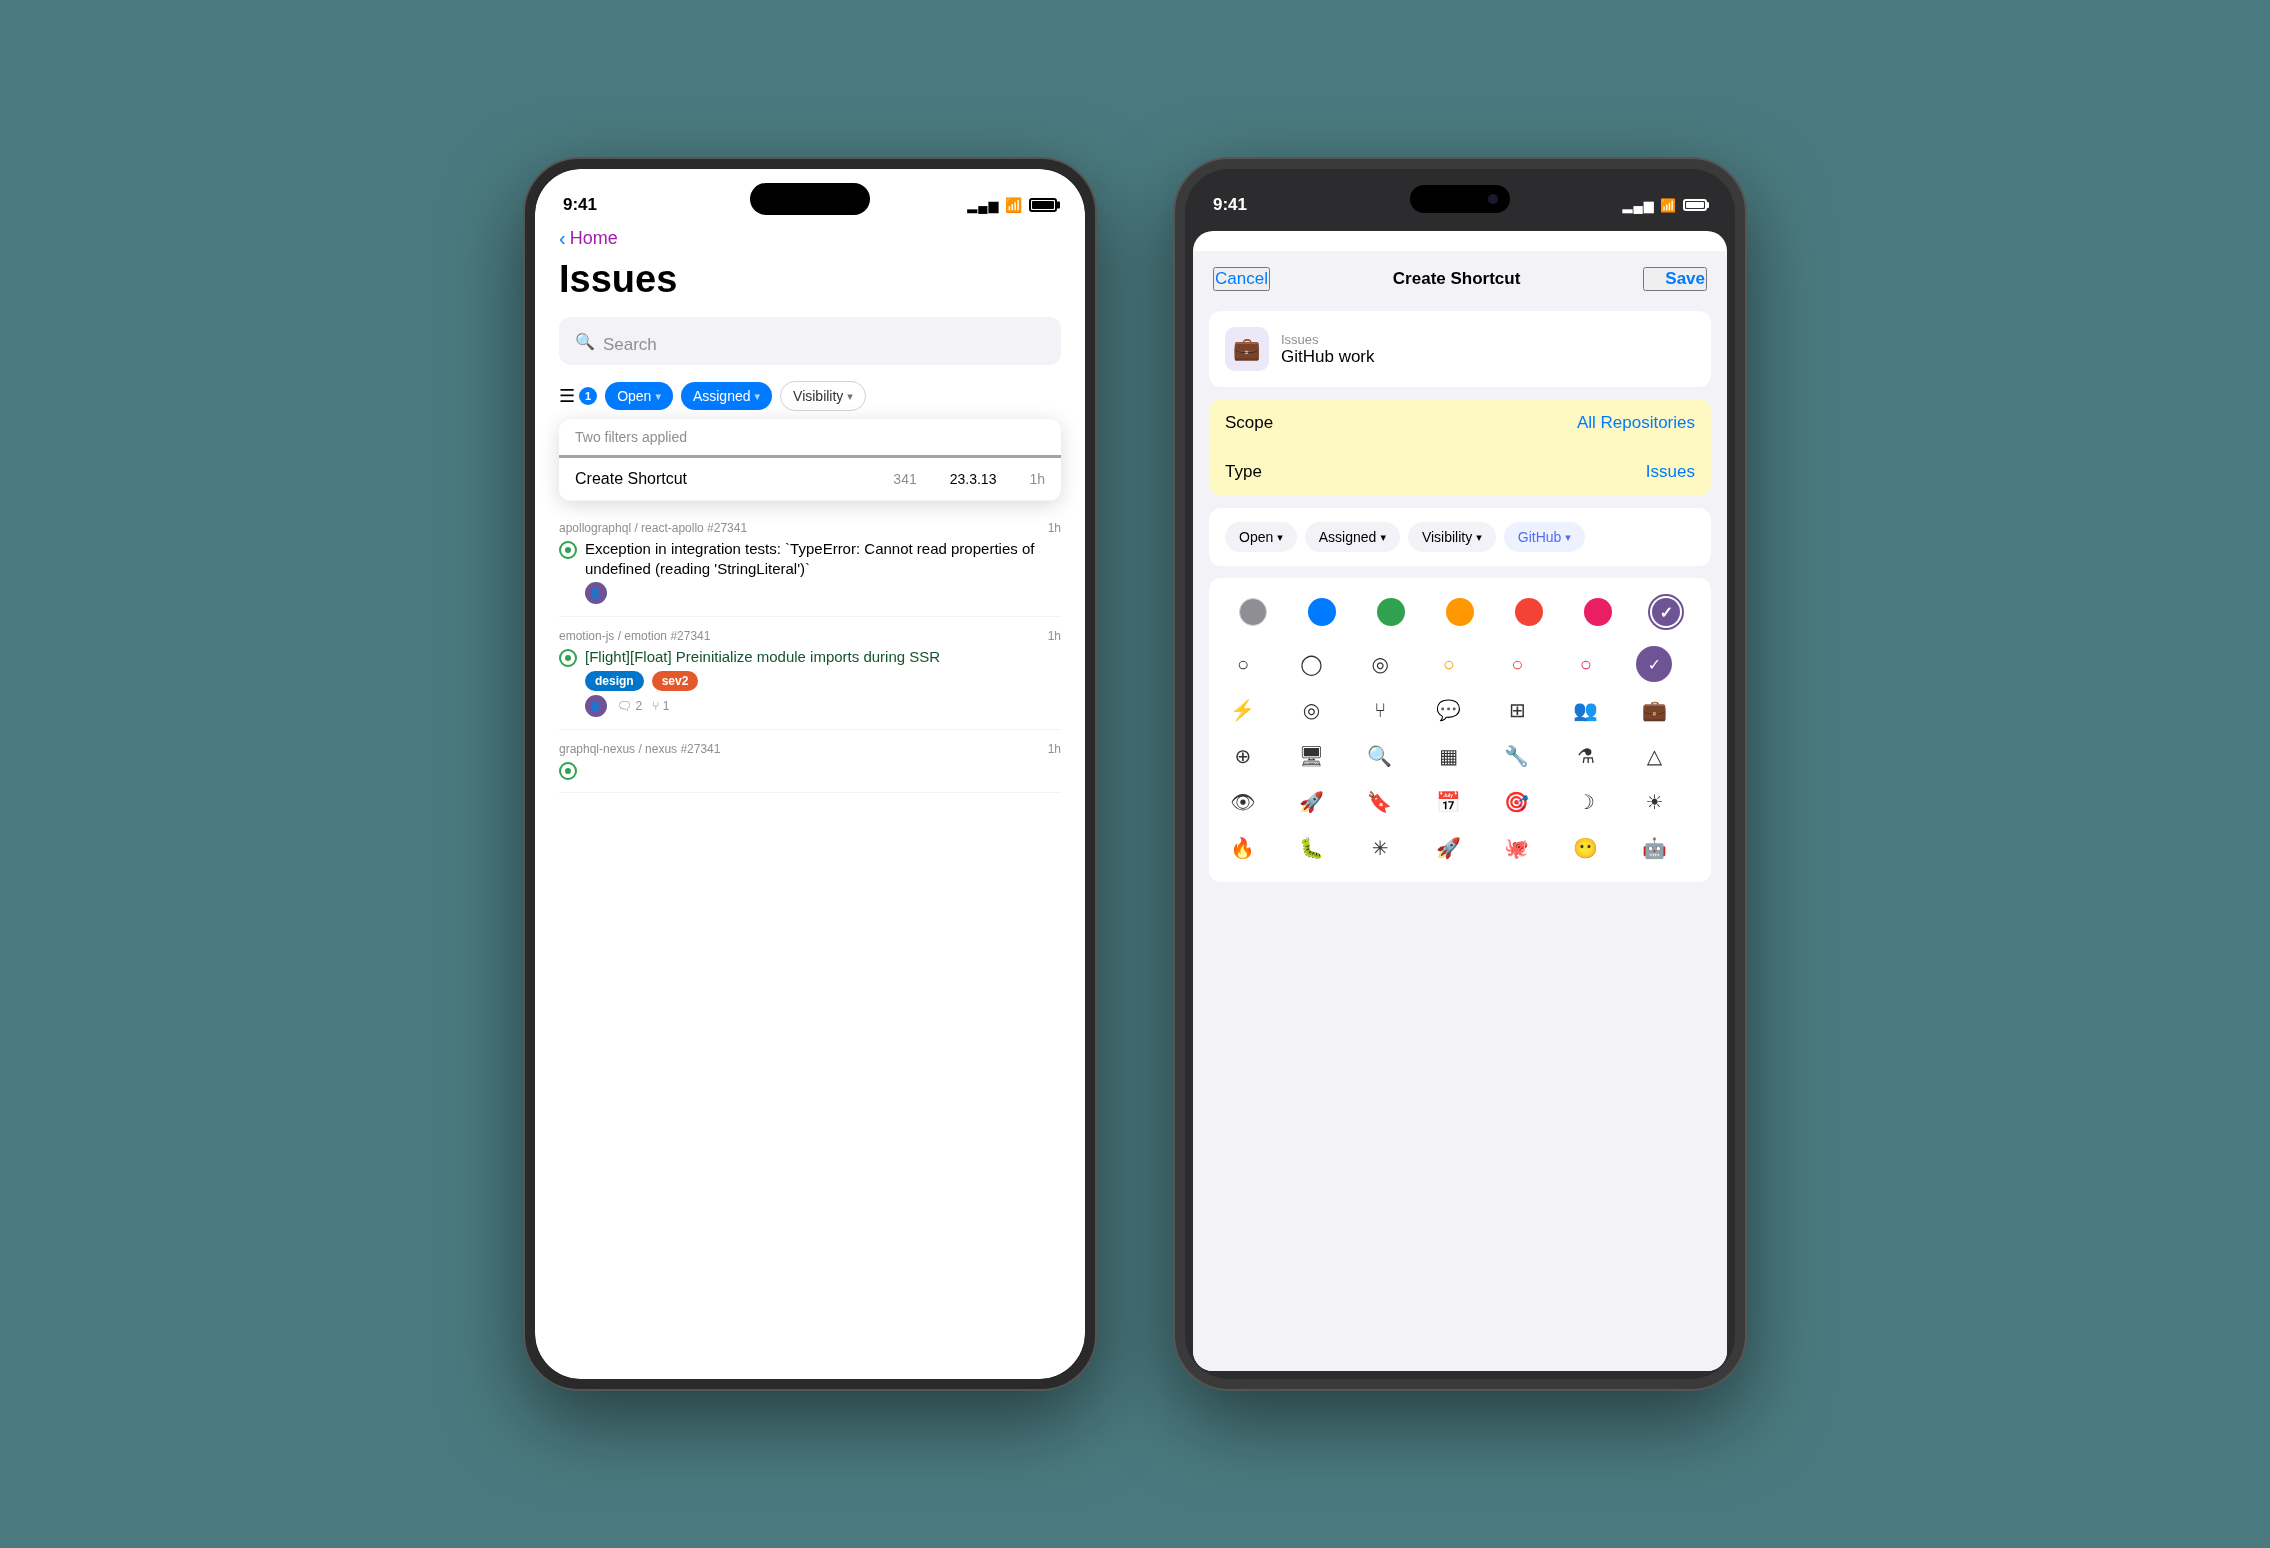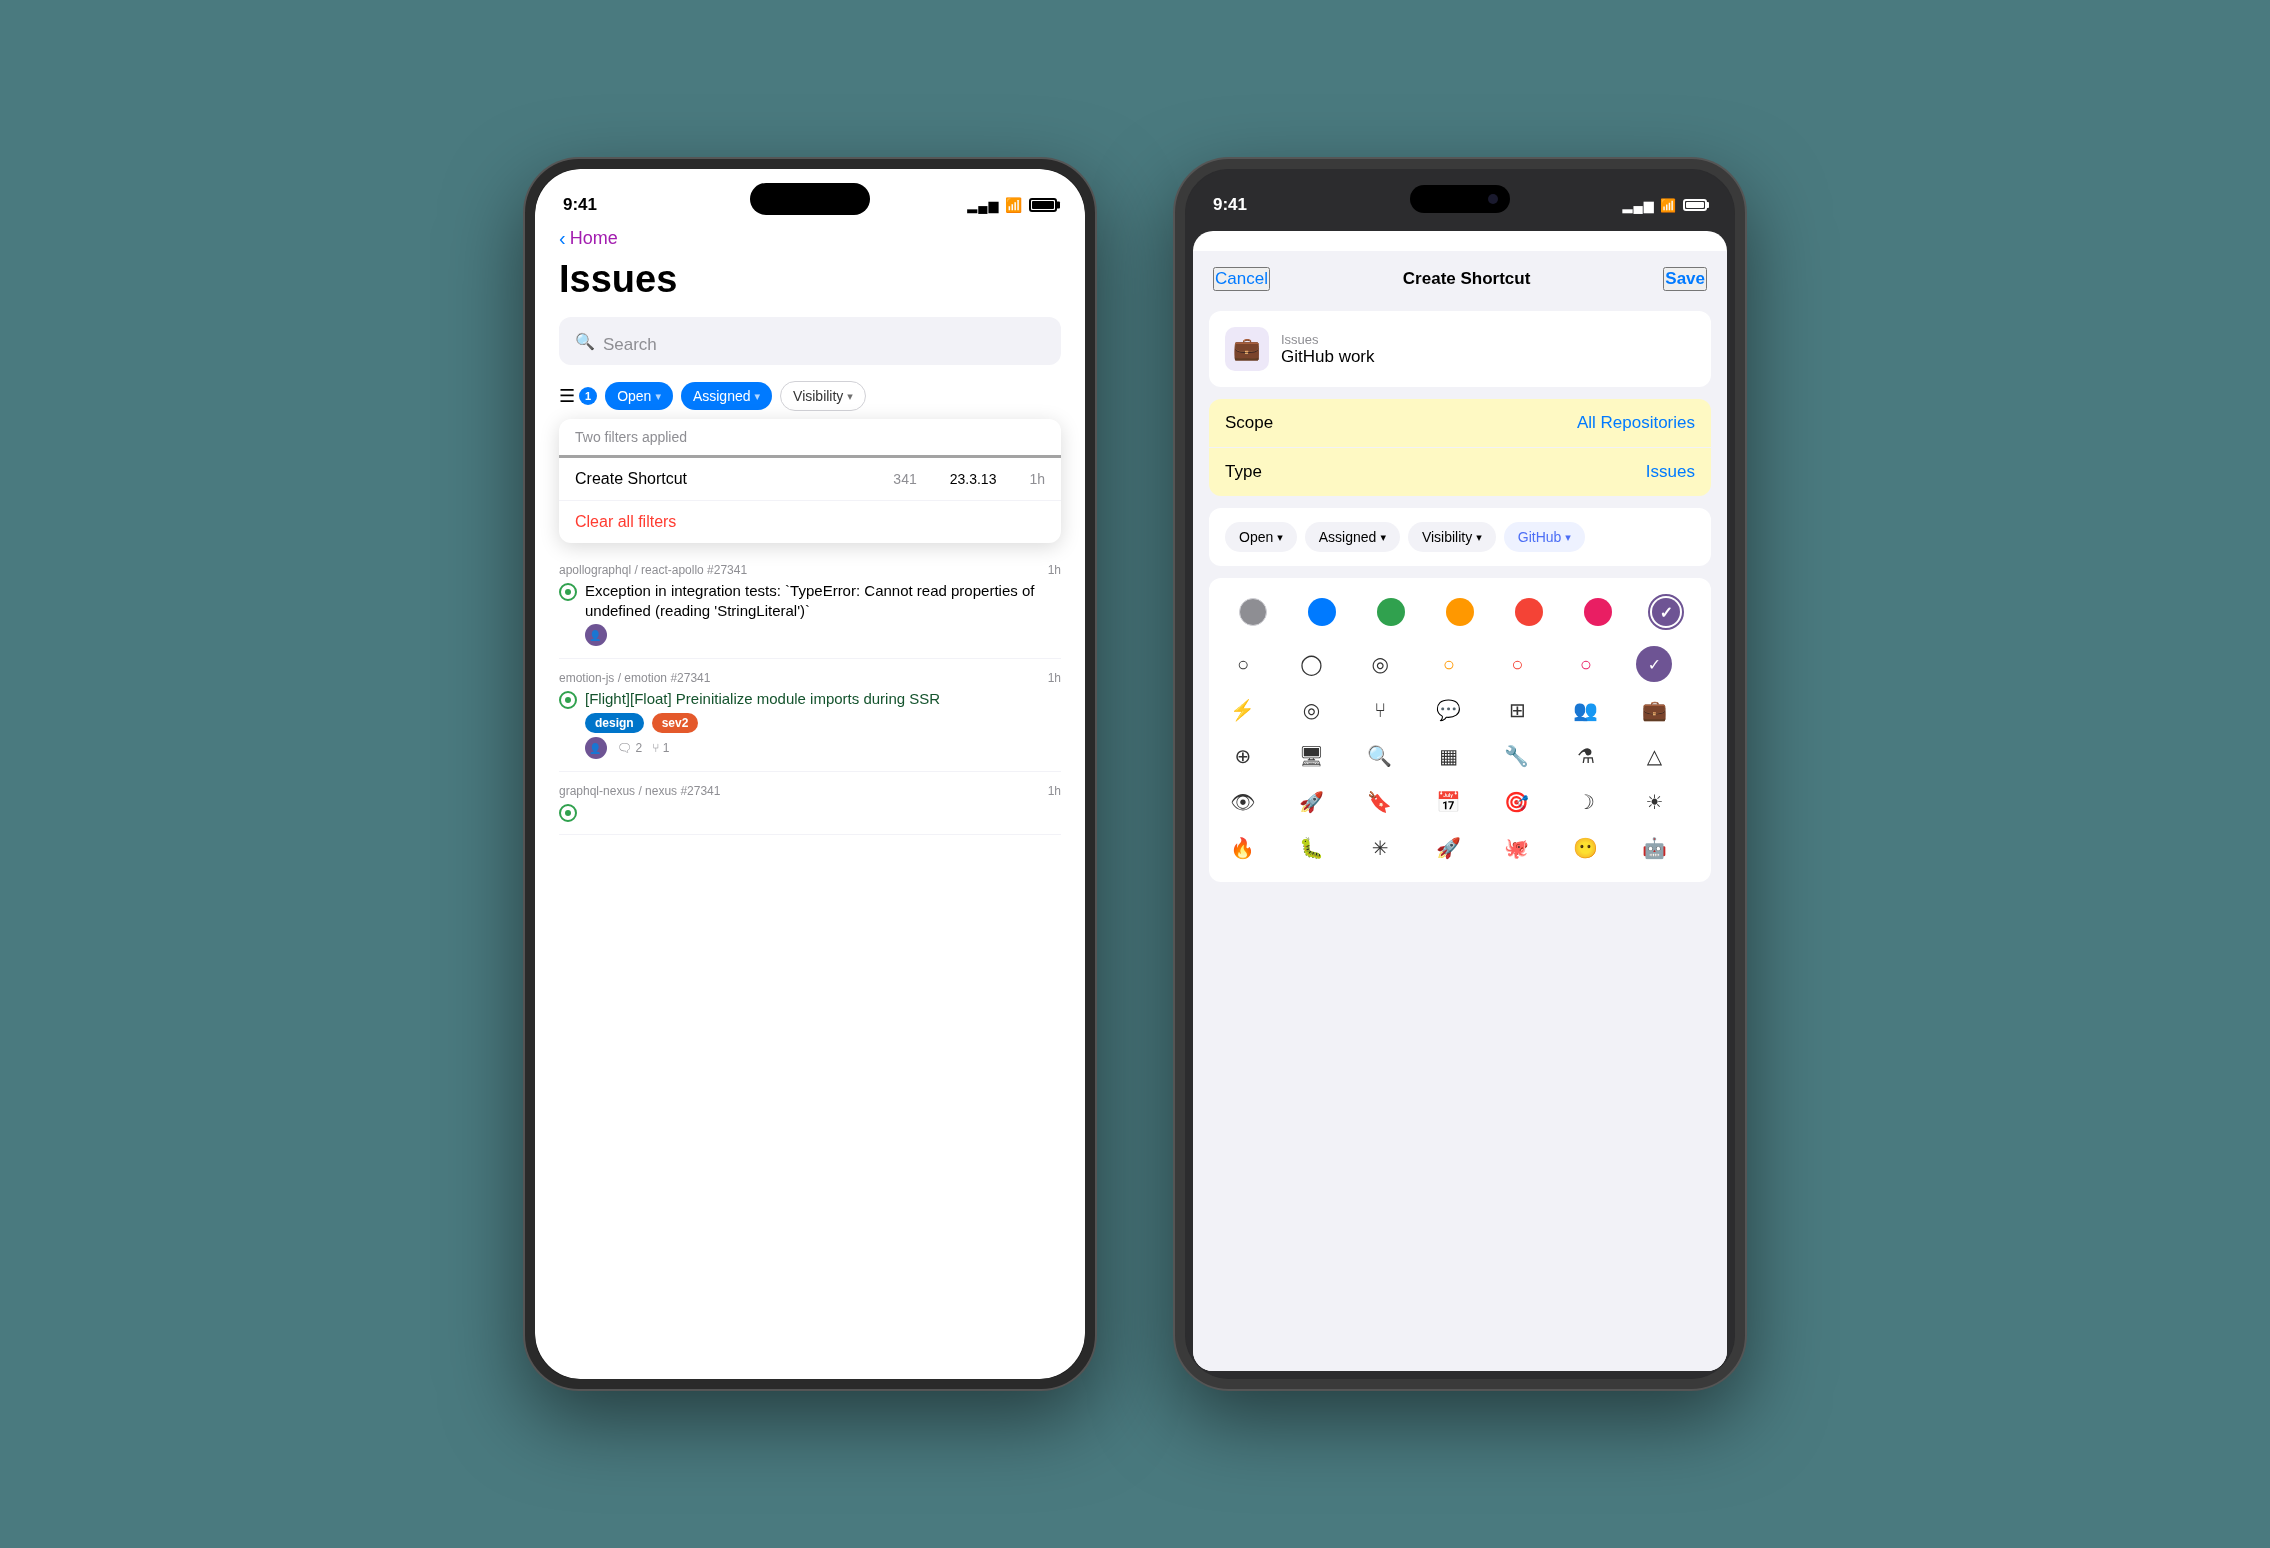--- a/index.html
+++ b/index.html
@@ -334,20 +334,21 @@
     .modal-title {
       font-size: 17px;
       font-weight: 600;
       color: #000;
     }
 
     .modal-save {
       color: #007AFF;
       font-size: 17px;
       font-weight: 600;
+      padding-left: 20px;
     }
 
     .shortcut-card {
       background: white;
       border-radius: 12px;
       padding: 16px;
       margin: 12px 16px;
       display: flex;
       align-items: center;
       gap: 12px;
@@ -611,23 +612,20 @@
           <span>Two filters applied</span>
         </div>
         <div class="dropdown-item">
           <span>Create Shortcut</span>
           <div style="display:flex;gap:33px;align-items:center">
             <span style="color:#8e8e93;font-size:14px">341</span>
             <span style="font-size:14px;font-weight:500">23.3.13</span>
             <span style="color:#8e8e93;font-size:14px">1h</span>
           </div>
         </div>
-        <div class="dropdown-clear">
-          <span>Clear all filters</span>
-        </div>
       </div>
 
       <div class="issue-list">
 
         <div class="issue-item">
           <div class="issue-meta">
             <span style="font-size:12px;color:#8e8e93">apollographql / react-apollo #27341</span>
             <span style="font-size:12px;color:#8e8e93">1h</span>
           </div>
           <div style="display:flex;align-items:flex-start;gap:8px">

